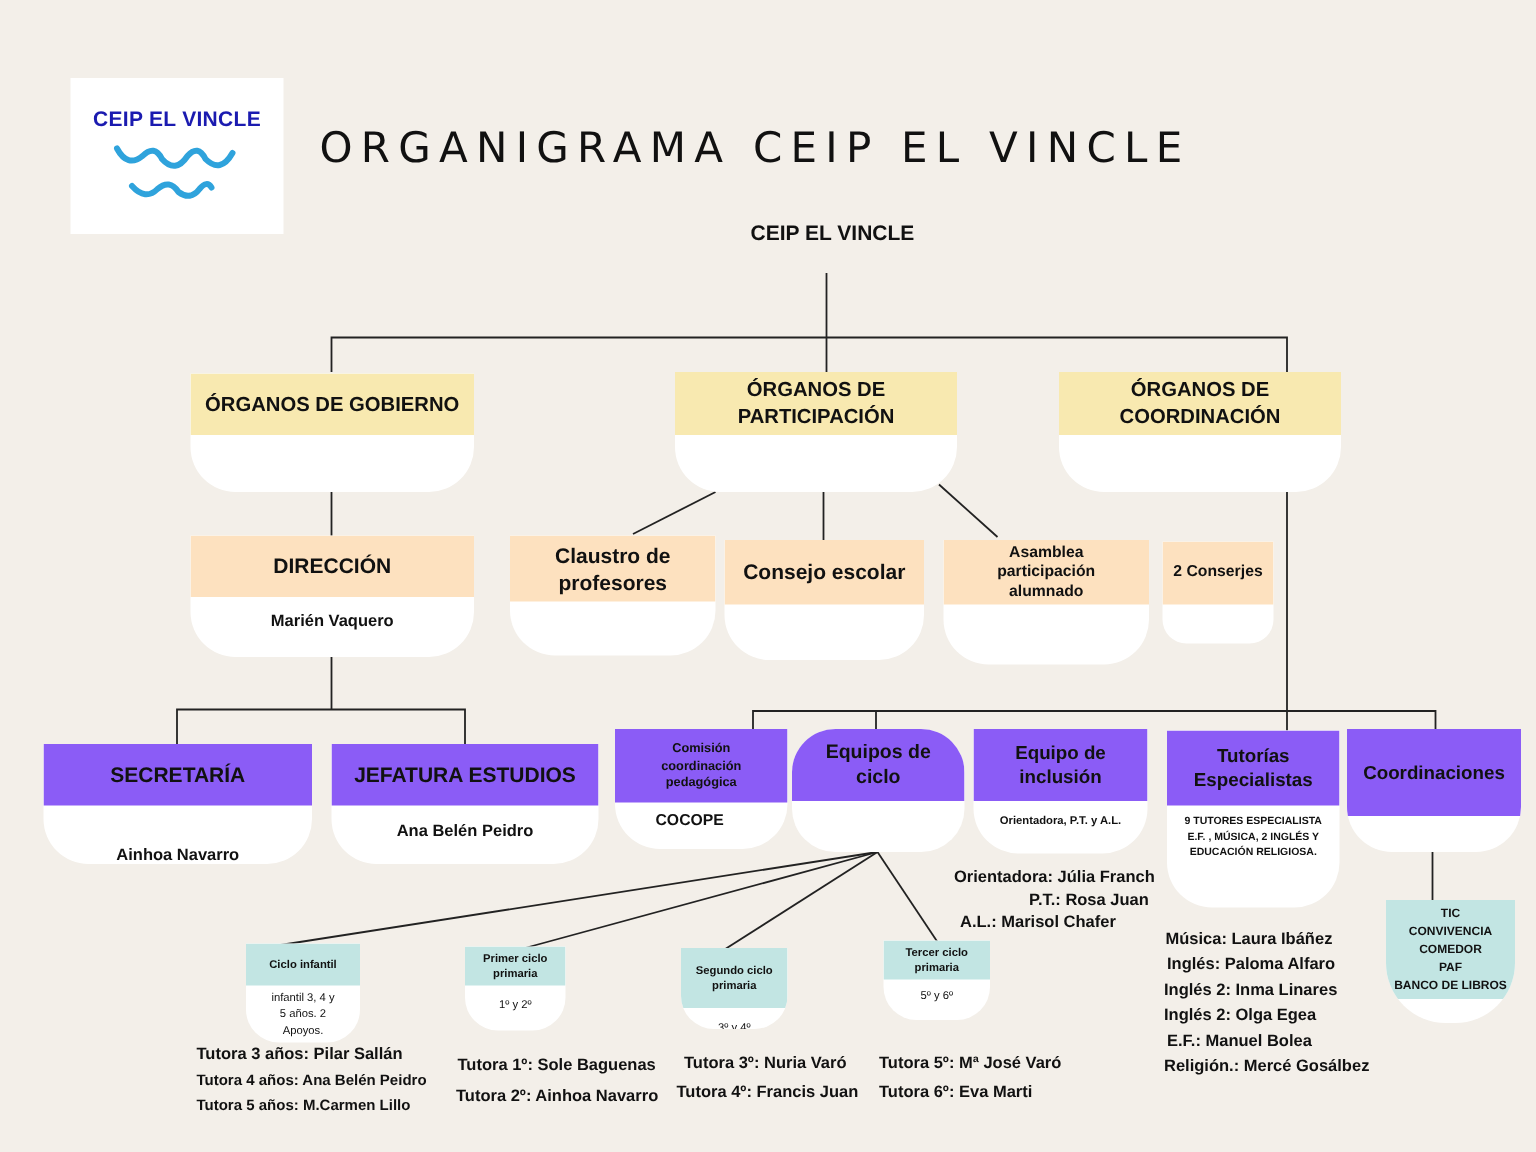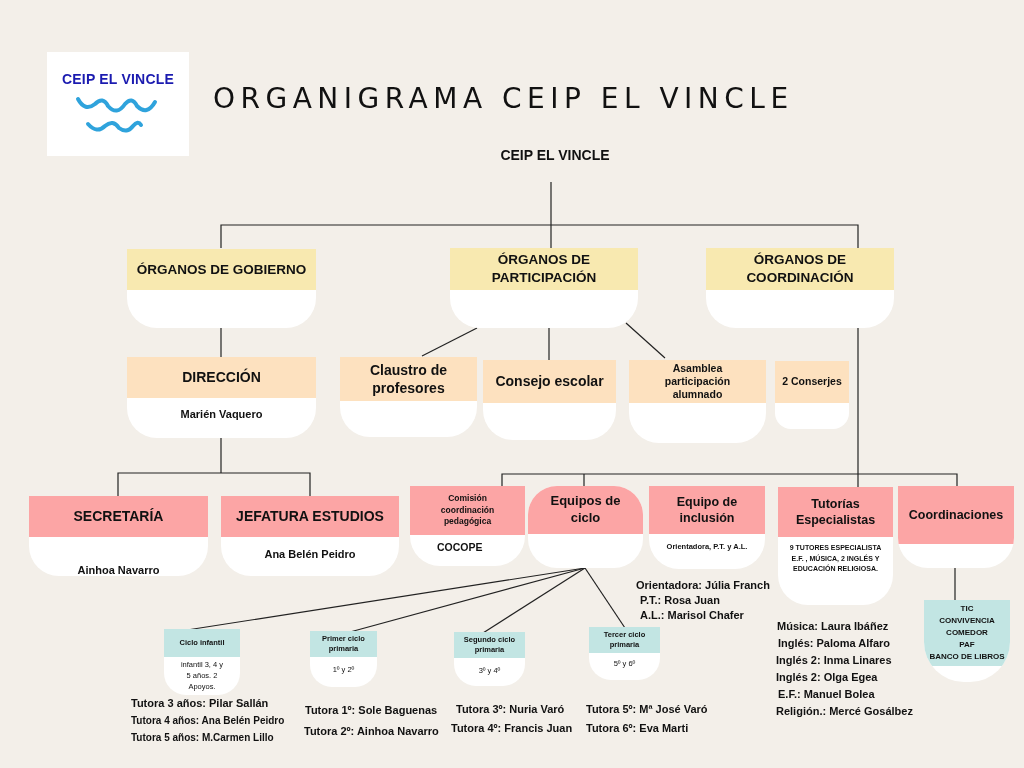--- a/index.html
+++ b/index.html
@@ -8,21 +8,21 @@
   #lines{position:absolute;left:0;top:0;width:1024px;height:768px;pointer-events:none;}
   .logo{left:47px;top:52px;width:142px;height:104px;background:#fff;}
   .logo-text{position:absolute;left:0;top:19px;width:142px;text-align:center;color:#1b1bb0;font-weight:bold;font-size:14px;letter-spacing:0.2px;}
   .title{left:213px;top:82px;font-size:28px;letter-spacing:5.5px;font-family:"DejaVu Sans",sans-serif;font-weight:normal;white-space:nowrap;}
   .root{left:470px;top:147px;width:170px;text-align:center;font-weight:bold;font-size:14px;}
   .node{position:absolute;background:#fff;border-radius:0 0 30px 30px;overflow:hidden;}
   .node .head{display:flex;align-items:center;justify-content:center;text-align:center;font-weight:bold;line-height:1.3;}
   .node .body{display:flex;align-items:flex-start;justify-content:center;text-align:center;font-weight:bold;}
   .yellow .head{background:#f8e9b0;}
   .orange .head{background:#fde1bf;}
-  .green .head{background:#fca5a5;}
+  .green .head{background:#8b5cf6;}
   .teal .head{background:#c2e5e3;}
   .free{position:absolute;font-weight:bold;white-space:nowrap;}
 </style>
 </head>
 <body>
 
 <svg id="lines" viewBox="0 0 1024 768">
   <g stroke="#222" stroke-width="1.2" fill="none">
     <line x1="551" y1="182" x2="551" y2="250"></line>
     <polyline points="221,248 221,225 858,225 858,248"></polyline>
@@ -105,21 +105,21 @@
 <div class="node green" style="left:778px;top:487px;width:115px;height:118px;">
   <div class="head" style="height:50px;font-size:12.5px;padding:0 10px;">Tutorías Especialistas</div>
   <div class="body" style="padding:6px 8px 0;font-size:7px;line-height:1.5;">9 TUTORES ESPECIALISTA  E.F. , MÚSICA, 2 INGLÉS Y EDUCACIÓN RELIGIOSA.</div>
 </div>
 <div class="node green" style="left:898px;top:486px;width:116px;height:82px;">
   <div class="head" style="height:58px;font-size:12.5px;">Coordinaciones</div>
 </div>
 
 <div class="free" style="left:636px;top:578px;font-size:11px;line-height:15px;">
   <div>Orientadora: Júlia Franch</div>
-  <div style="padding-left:4px;">P.T.: Rosa Juan</div>
+  <div style="padding-left:4px;margin-left:46px;">P.T.: Rosa Juan</div>
   <div style="padding-left:4px;">A.L.: Marisol Chafer</div>
 </div>
 
 <div class="free" style="left:776px;top:618px;font-size:11px;line-height:17px;">
   <div style="padding-left:1px;">Música: Laura Ibáñez</div>
   <div style="padding-left:2px;">Inglés: Paloma Alfaro</div>
   <div>Inglés 2:  Inma Linares</div>
   <div>Inglés 2:  Olga Egea</div>
   <div style="padding-left:2px;">E.F.: Manuel Bolea</div>
   <div>Religión.: Mercé Gosálbez</div>
@@ -137,21 +137,21 @@
 
 <div class="node teal" style="left:164px;top:629px;width:76px;height:66px;border-radius:0 0 22px 22px;">
   <div class="head" style="height:28px;font-size:7.5px;">Ciclo infantil</div>
   <div class="body" style="padding:2px 14px 0;font-size:7.5px;line-height:11px;font-weight:normal;">infantil 3, 4 y 5 años. 2 Apoyos.</div>
 </div>
 <div class="node teal" style="left:310px;top:631px;width:67px;height:56px;border-radius:0 0 22px 22px;">
   <div class="head" style="height:26px;font-size:7.5px;padding:0 6px;">Primer ciclo primaria</div>
   <div class="body" style="padding-top:8px;font-size:7.5px;font-weight:normal;">1º y 2º</div>
 </div>
 <div class="node teal" style="left:454px;top:632px;width:71px;height:54px;border-radius:0 0 22px 22px;">
-  <div class="head" style="height:26px;font-size:7.5px;padding:0 6px;">Segundo ciclo primaria</div>
+  <div class="head" style="height:40px;font-size:7.5px;padding:0 6px;">Segundo ciclo primaria</div>
   <div class="body" style="padding-top:8px;font-size:7.5px;font-weight:normal;">3º y 4º</div>
 </div>
 <div class="node teal" style="left:589px;top:627px;width:71px;height:53px;border-radius:0 0 22px 22px;">
   <div class="head" style="height:26px;font-size:7.5px;padding:0 6px;">Tercer ciclo primaria</div>
   <div class="body" style="padding-top:6px;font-size:7.5px;font-weight:normal;">5º y 6º</div>
 </div>
 
 <div class="free" style="left:131px;top:695px;line-height:17px;">
   <div style="font-size:11px;">Tutora 3 años: Pilar Sallán</div>
   <div style="font-size:10px;">Tutora 4 años: Ana Belén Peidro</div>

